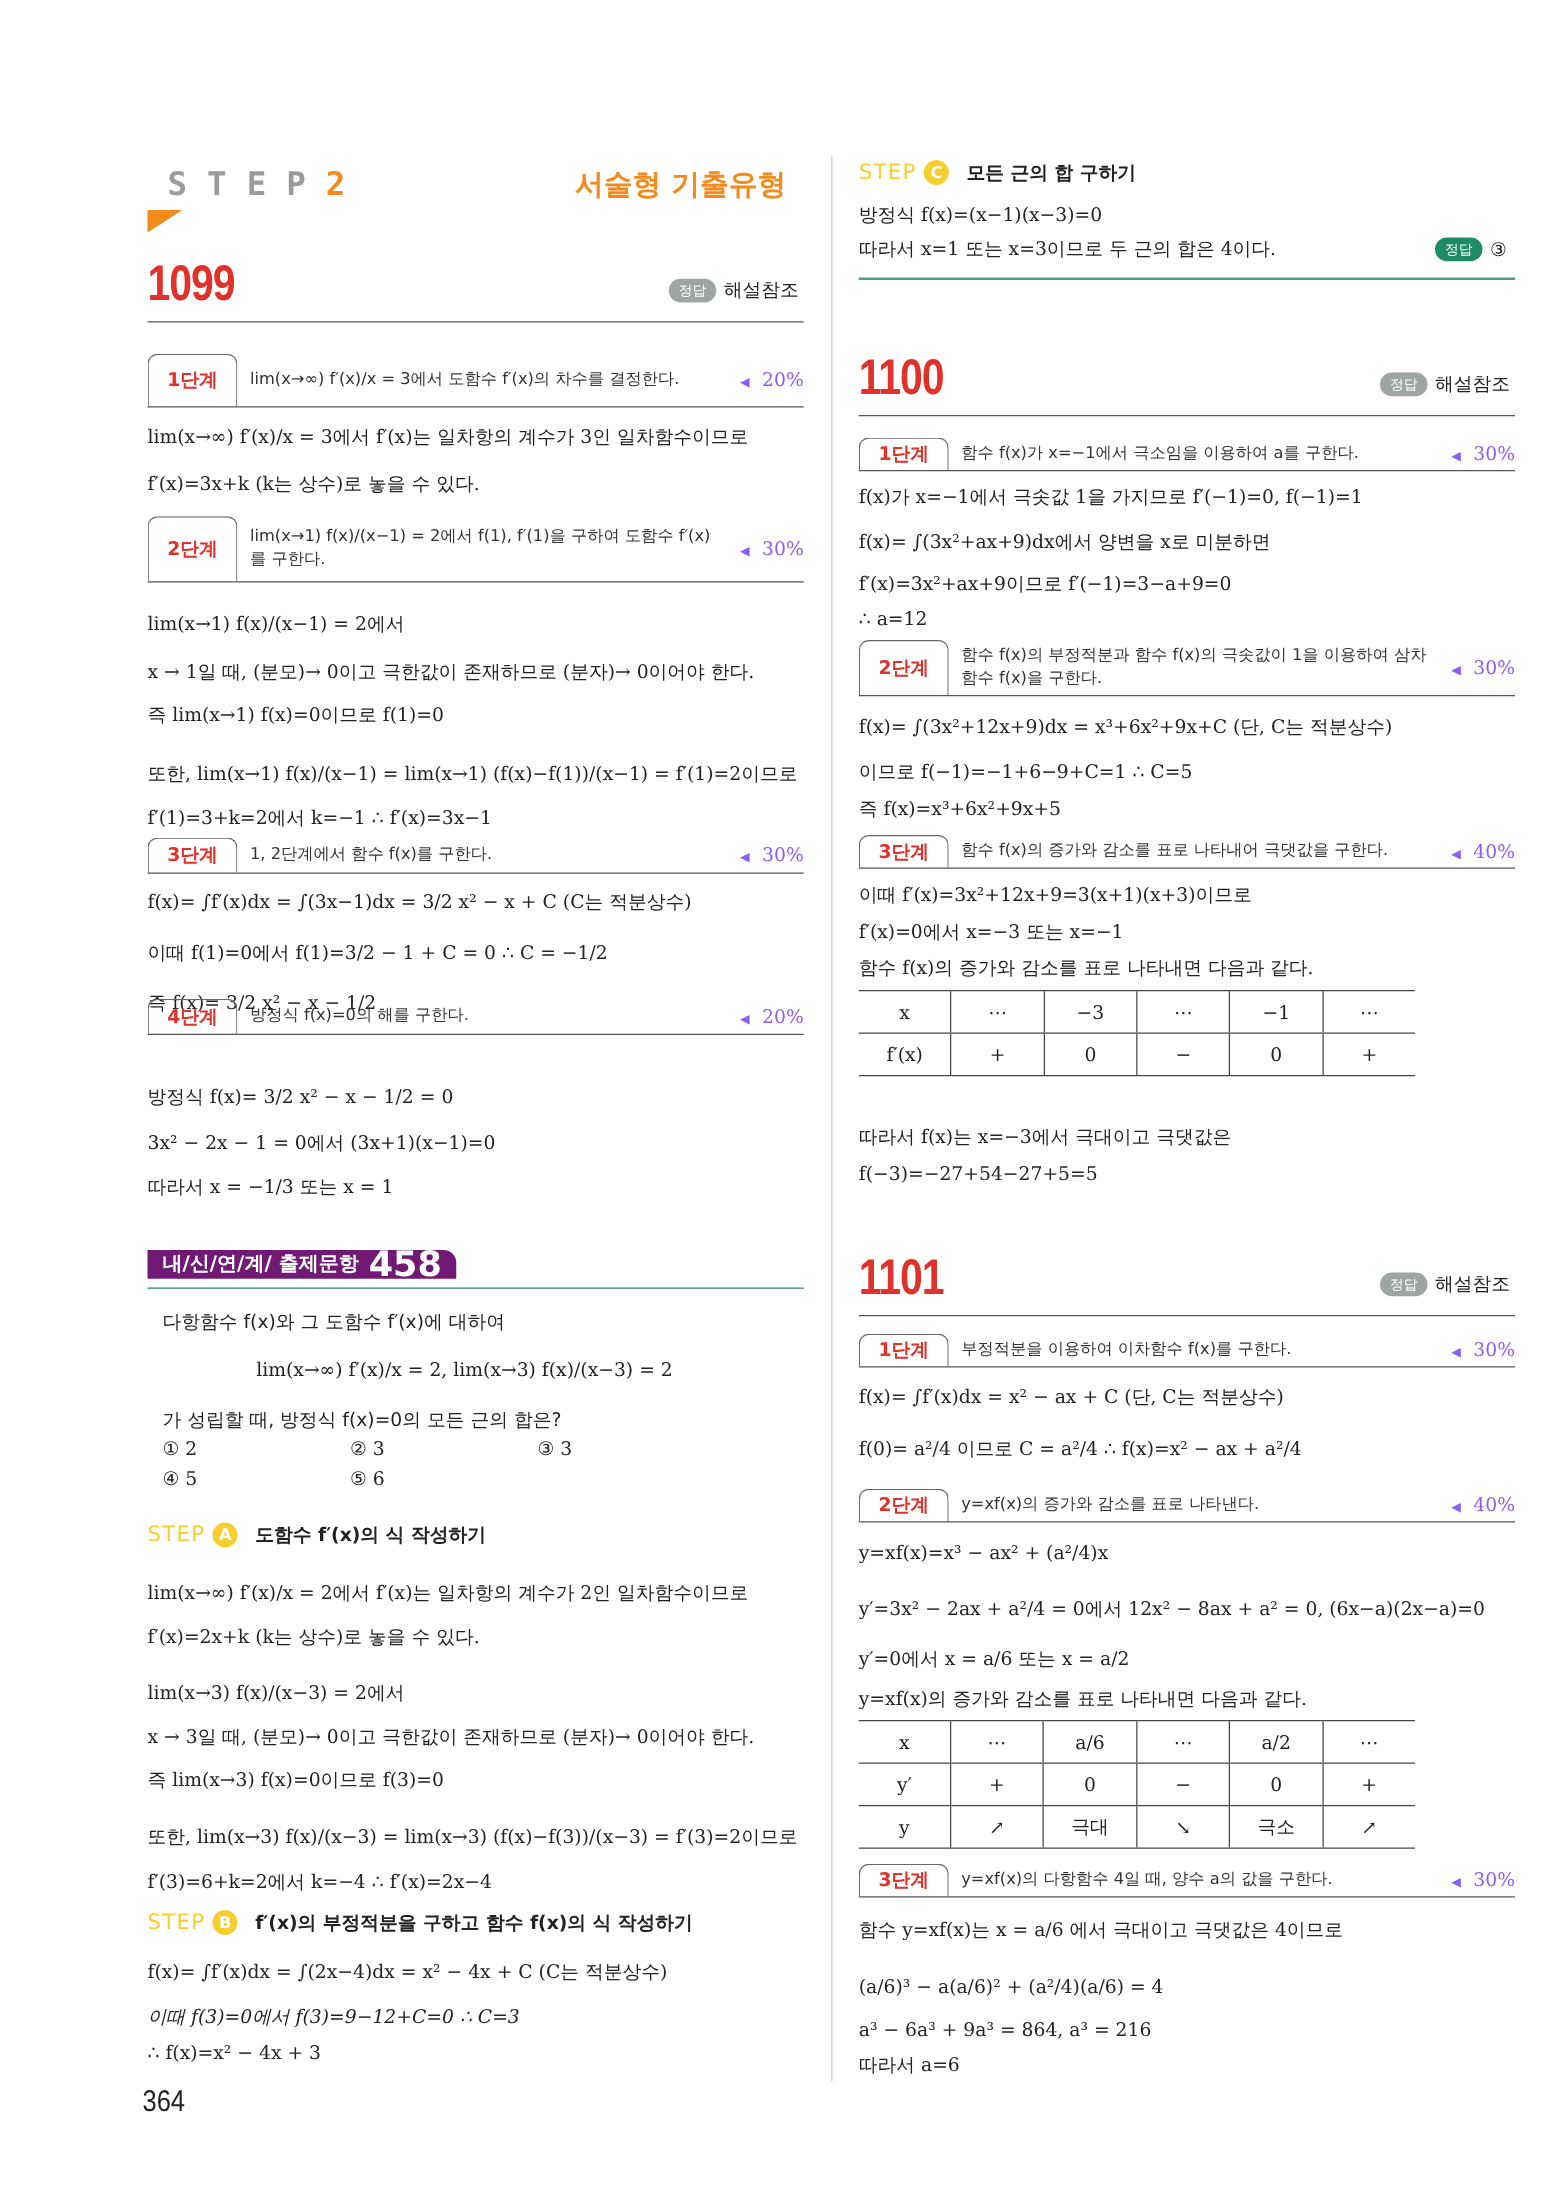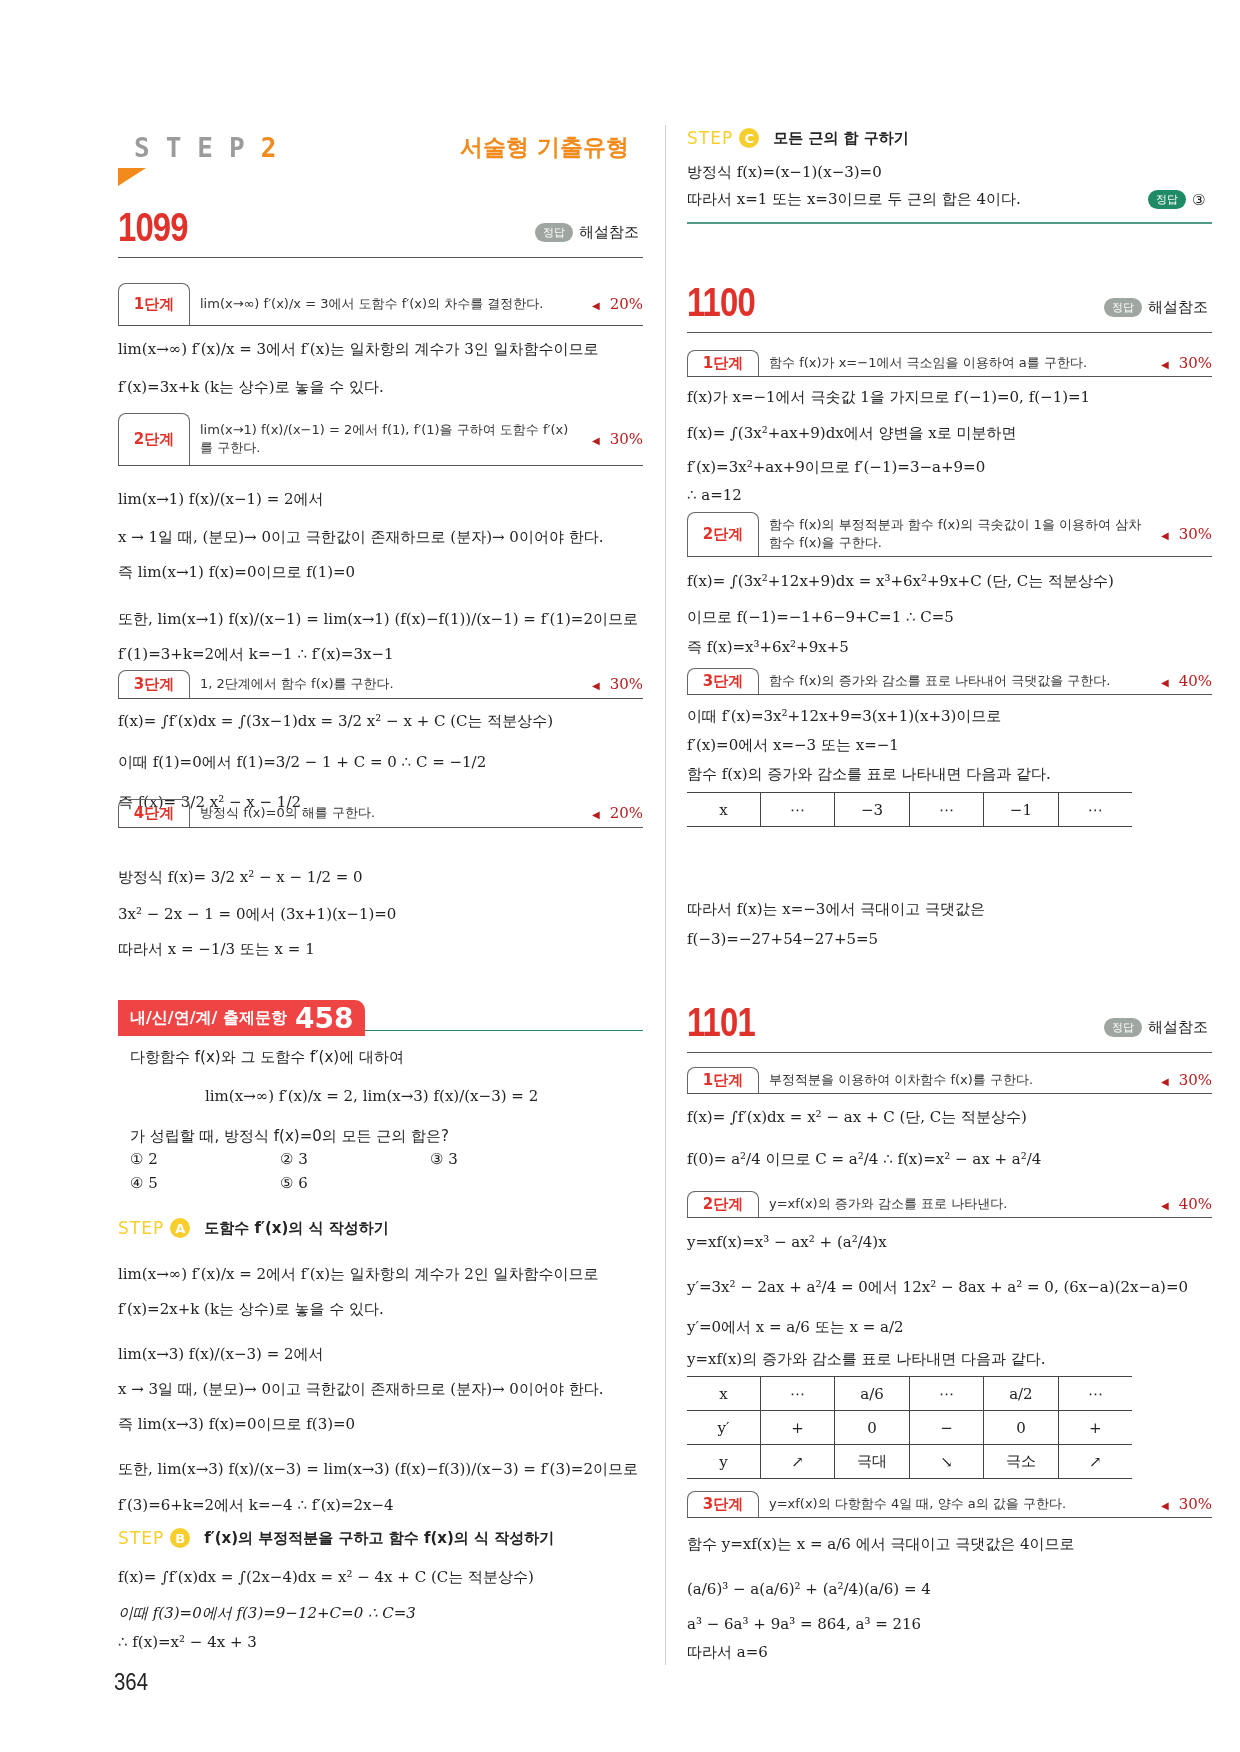--- a/index.html
+++ b/index.html
@@ -14,28 +14,28 @@
 
   .prob-head { position:absolute; height:52px; border-bottom:1.5px solid #555; }
   .prob-num { position:absolute; left:0; top:0; font-family:"Liberation Sans", sans-serif; font-size:40px; font-weight:bold; color:#e0322b; letter-spacing:-1px; transform:scaleX(0.82); transform-origin:left; }
   .ans-wrap { position:absolute; right:4px; top:18px; font-size:15px; display:flex; align-items:center; gap:6px; }
   .ans-badge { background:#9fa5a0; color:#fff; font-size:11px; border-radius:10px; padding:2px 8px; }
   .ans-badge.green { background:#1f8a66; }
 
   .stage { position:absolute; border-bottom:1.5px solid #555; display:flex; align-items:center; }
   .stage-box { border:1.5px solid #666; border-bottom:none; border-radius:8px 8px 0 0; color:#e0322b; font-weight:bold; font-size:15px; width:70px; text-align:center; align-self:stretch; display:flex; align-items:center; justify-content:center; }
   .stage-desc { flex:1; padding-left:10px; font-size:13px; line-height:18px; color:#333; }
-  .stage-pct { width:70px; color:#b91c1c; font-family:"DejaVu Serif", serif; font-size:15px; text-align:right; }
+  .stage-pct { width:70px; color:#8b5cf6; font-family:"DejaVu Serif", serif; font-size:15px; text-align:right; }
   .stage-pct .tri { font-size:10px; margin-right:10px; }
 
   .line { position:absolute; font-family:"DejaVu Serif", serif; font-size:15px; color:#222; white-space:nowrap; }
   .kor { font-family:"DejaVu Sans", sans-serif; }
 
   .naesin { position:absolute; left:118px; top:1000px; width:525px; height:30px; border-bottom:1.5px solid #1f8a66; }
-  .naesin-tag { position:absolute; left:0; top:0; height:36px; background:#ef4444; color:#fff; font-weight:bold; font-size:16px; padding:0 12px; border-radius:0 10px 0 0; display:flex; align-items:center; gap:8px; }
+  .naesin-tag { position:absolute; left:0; top:0; height:23px; background:#701a75; color:#fff; font-weight:bold; font-size:16px; padding:0 12px; border-radius:0 10px 0 0; display:flex; align-items:center; gap:8px; }
   .naesin-tag .n { font-size:28px; }
 
   .stepx { position:absolute; display:flex; align-items:center; gap:6px; font-size:15px; font-weight:bold; }
   .stepx .st { color:#f6cf2f; font-size:17px; font-weight:normal; letter-spacing:1px; }
   .stepx .circ { width:20px; height:20px; border-radius:50%; background:#f6cf2f; color:#fff; font-size:13px; display:flex; align-items:center; justify-content:center; margin-right:8px; }
 
   table.tbl { position:absolute; border-collapse:collapse; font-family:"DejaVu Serif", serif; font-size:15px; }
   table.tbl td { border-left:1px solid #444; border-top:1.5px solid #444; border-bottom:1.5px solid #444; height:31px; text-align:center; width:75px; }
   table.tbl td:first-child { border-left:none; }
   .green-rule { position:absolute; left:687px; top:222px; width:525px; height:2px; background:#4f9c88; }
@@ -187,20 +187,28 @@
 <table class="tbl" style="left:687px;top:792px;width:445px;">
   <tbody>
       <tr>
     <td>x</td>
         <td>⋯</td>
         <td>−3</td>
         <td>⋯</td>
         <td>−1</td>
         <td>⋯</td>
   </tr>
+  <tr>
+    <td>f′(x)</td>
+        <td>+</td>
+        <td>0</td>
+        <td>−</td>
+        <td>0</td>
+        <td>+</td>
+  </tr>
 </tbody>
   </table>
 <div class="line" style="left:687px;top:900px;">따라서 f(x)는 x=−3에서 극대이고 극댓값은</div>
 <div class="line" style="left:687px;top:930px;">f(−3)=−27+54−27+5=5</div>
 
 <div class="prob-head" style="left:687px;top:1000px;width:525px;">
   <div class="prob-num">1101</div>
   <div class="ans-wrap">
     <span class="ans-badge">정답</span>
     <span>해설참조</span>

